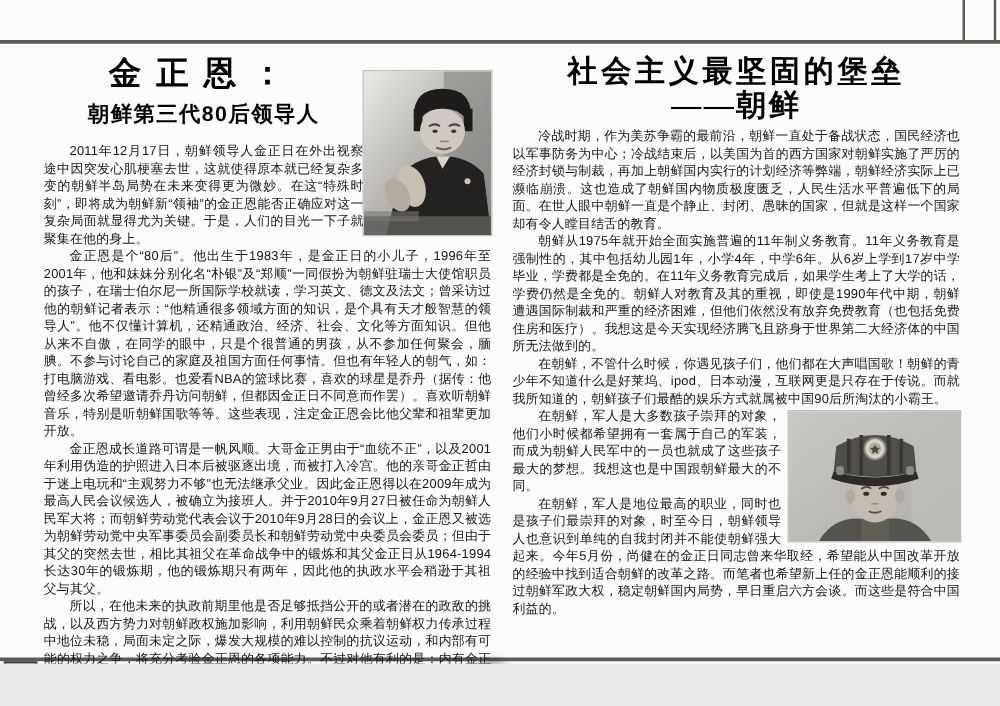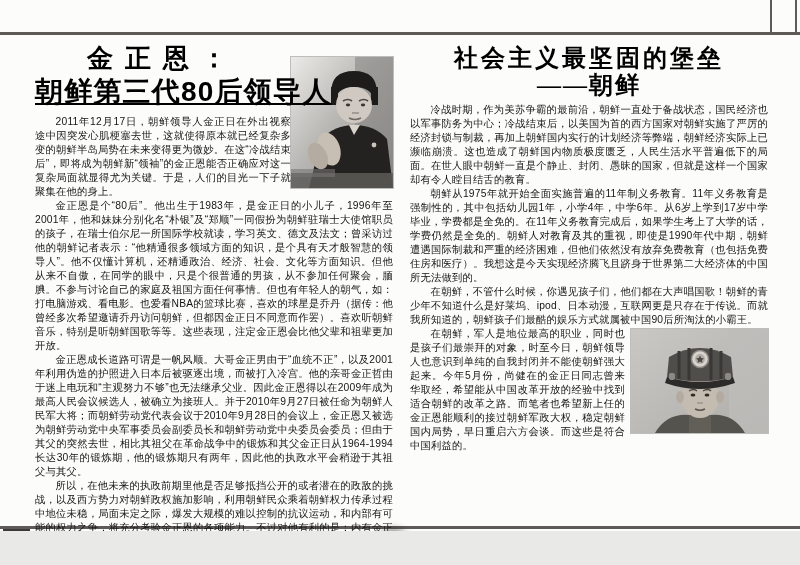--- a/index.html
+++ b/index.html
@@ -21,21 +21,21 @@
     position:absolute; left:3px; top:529px; width:27px; height:31px;
     border:2px solid #3c3a38; background:#fff;
   }
   
   .article { position:absolute; top:42px; width:358px; }
   .article-left  { left:35px; }
   .article-right { left:410px; top:45px; }
   .title { font-weight:bold; color:#000; text-align:center; }
   .article-left .title { line-height:33px; margin-bottom:7px; }
   .article-left .title .t1 { display:block; font-size:26px; letter-spacing:12px; white-space:nowrap; }
-  .article-left .title .t2 { display:block; font-size:28px; letter-spacing:1.2px; white-space:nowrap;text-decoration:underline; }
+  .article-left .title .t2 { display:block; font-size:17px; letter-spacing:1.2px; white-space:nowrap; }
   .article-right .title { line-height:27px; margin-bottom:4px; }
   .article-right .title .t1 { display:block; font-size:24px; letter-spacing:3px; white-space:nowrap;font-family:Liberation Serif, serif; }
   .article-right .title .t2 { display:block; font-size:24px; letter-spacing:2px; white-space:nowrap;font-family:Liberation Serif, serif; }
   .body p {
     font-size:10.3px; line-height:14px; text-align:justify;
     text-indent:2em; color:#151515; letter-spacing:0.2px;
   }
   
   .kim-float { float:right; width:102px; height:146px; }
   .kim-float svg { display:block; margin-top:15px; }
@@ -99,21 +99,21 @@
 
         <rect x="0" y="116" width="102" height="15" fill="#5c5a58" opacity="0.85"></rect>
         <rect x="0" y="112" width="44" height="8" fill="#777573" opacity="0.6"></rect>
       </svg>
     </div>
     <div class="title">
       <span class="t1">金正恩：</span>
       <span class="t2">朝鲜第三代80后领导人</span>
     </div>
     <div class="body">
-      <p>2011年12月17日，朝鲜领导人金正日在外出视察途中因突发心肌梗塞去世，这就使得原本就已经复杂多变的朝鲜半岛局势在未来变得更为微妙。在这“冷战结束后”，即将成为朝鲜新“领袖”的金正恩能否正确应对这一复杂局面就显得尤为关键。于是，人们的目光一下子就聚集在他的身上。</p>
+      <p>2011年12月17日，朝鲜领导人金正日在外出视察途中因突发心肌梗塞去世，这就使得原本就已经复杂多变的朝鲜半岛局势在未来变得更为微妙。在这“特殊时刻”，即将成为朝鲜新“领袖”的金正恩能否正确应对这一复杂局面就显得尤为关键。于是，人们的目光一下子就聚集在他的身上。</p>
       <p>金正恩是个“80后”。他出生于1983年，是金正日的小儿子，1996年至2001年，他和妹妹分别化名“朴银”及“郑顺”一同假扮为朝鲜驻瑞士大使馆职员的孩子，在瑞士伯尔尼一所国际学校就读，学习英文、德文及法文；曾采访过他的朝鲜记者表示：“他精通很多领域方面的知识，是个具有天才般智慧的领导人”。他不仅懂计算机，还精通政治、经济、社会、文化等方面知识。但他从来不自傲，在同学的眼中，只是个很普通的男孩，从不参加任何聚会，腼腆。不参与讨论自己的家庭及祖国方面任何事情。但也有年轻人的朝气，如：打电脑游戏、看电影。也爱看NBA的篮球比赛，喜欢的球星是乔丹（据传：他曾经多次希望邀请乔丹访问朝鲜，但都因金正日不同意而作罢）。喜欢听朝鲜音乐，特别是听朝鲜国歌等等。这些表现，注定金正恩会比他父辈和祖辈更加开放。</p>
       <p>金正恩成长道路可谓是一帆风顺。大哥金正男由于“血统不正”，以及2001年利用伪造的护照进入日本后被驱逐出境，而被打入冷宫。他的亲哥金正哲由于迷上电玩和“主观努力不够”也无法继承父业。因此金正恩得以在2009年成为最高人民会议候选人，被确立为接班人。并于2010年9月27日被任命为朝鲜人民军大将；而朝鲜劳动党代表会议于2010年9月28日的会议上，金正恩又被选为朝鲜劳动党中央军事委员会副委员长和朝鲜劳动党中央委员会委员；但由于其父的突然去世，相比其祖父在革命战争中的锻炼和其父金正日从1964-1994长达30年的锻炼期，他的锻炼期只有两年，因此他的执政水平会稍逊于其祖父与其父。</p>
       <p>所以，在他未来的执政前期里他是否足够抵挡公开的或者潜在的政敌的挑战，以及西方势力对朝鲜政权施加影响，利用朝鲜民众乘着朝鲜权力传承过程中地位未稳，局面未定之际，爆发大规模的难以控制的抗议运动，和内部有可能的权力之争，将充分考验金正恩的各项能力。不过对他有利的是：内有金正日生前建立的由金氏家族的关键成员或者是忠臣组成的接班体制和体制的既得利益者的支持以及外在中俄的密切关注下，基本上可以排除在西方支持下韩国公然进攻朝鲜或者采取任何公开性举措的可能。因而，只要金正恩继续执政，现有体制就会在相当长时间里延续。相反，如果金正恩的接班班底不敌反对派，那么朝鲜或者改朝换代，但继续现有道路，或者效仿西方，开启民主征程。</p>
     </div>
 
   </div>
 
   <div class="article article-right">
     <div class="title">
       <span class="t1">社会主义最坚固的堡垒</span>
@@ -150,20 +150,21 @@
           <path d="M38,28 Q69,10 100,28 L102,48 Q69,57 36,48 Z" fill="#504e4b"></path>
           <path d="M48,22 v28 M58,19 v32 M80,19 v32 M90,22 v28" stroke="#3a3836" stroke-width="3"></path>
           <path d="M36,48 Q69,58 102,48 L104,54 Q69,66 34,54 Z" fill="#2c2b2a"></path>
           <circle cx="69" cy="30" r="8.5" fill="#d8d4cd" stroke="#8b8782" stroke-width="1.5"></circle>
           <circle cx="69" cy="30" r="5" fill="#b2ada5"></circle>
           <path d="M69,26.5 l1.2,2.5 2.8,0.3 -2,1.9 0.5,2.8 -2.5,-1.4 -2.5,1.4 0.5,-2.8 -2,-1.9 2.8,-0.3 Z" fill="#4e4b47"></path>
           <rect x="38" y="44" width="6" height="7" rx="2" fill="#8d8983"></rect>
           <rect x="94" y="44" width="6" height="7" rx="2" fill="#8d8983"></rect>
         </svg>
       </div>
+      <p>在朝鲜，军人是大多数孩子崇拜的对象，他们小时候都希望拥有一套属于自己的军装，而成为朝鲜人民军中的一员也就成了这些孩子最大的梦想。我想这也是中国跟朝鲜最大的不同。</p>
       <p>在朝鲜，军人是地位最高的职业，同时也是孩子们最崇拜的对象，时至今日，朝鲜领导人也意识到单纯的自我封闭并不能使朝鲜强大起来。今年5月份，尚健在的金正日同志曾来华取经，希望能从中国改革开放的经验中找到适合朝鲜的改革之路。而笔者也希望新上任的金正恩能顺利的接过朝鲜军政大权，稳定朝鲜国内局势，早日重启六方会谈。而这些是符合中国利益的。</p>
     </div>
 
   </div>
 
   <div class="page-num-circle">
     <span>5</span>
   </div>
 
 </div>

